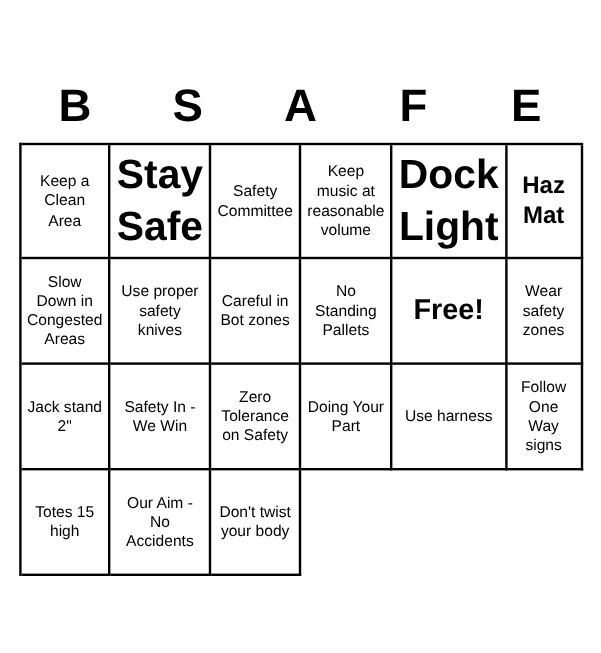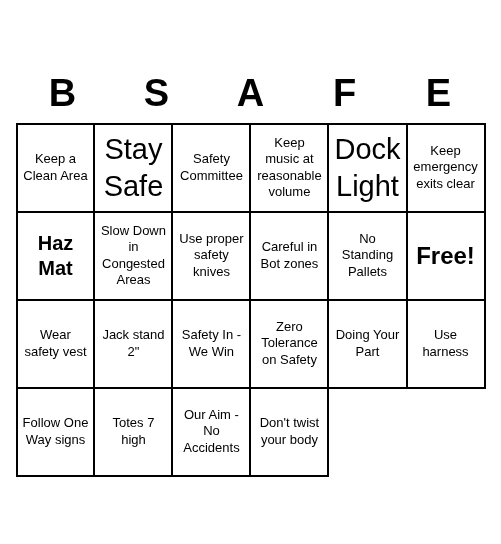--- a/index.html
+++ b/index.html
@@ -41,22 +41,22 @@
       display: flex;
       align-items: center;
       justify-content: center;
       text-align: center;
       padding: 4px 5px;
       font-size: 13px;
       line-height: 1.25;
       font-family: Arial, sans-serif;
     }
     .cell.large {
-      font-size: 29px;
-      font-weight: normal;
+      font-size: 34px;
+      font-weight: bold;
     }
     .cell.xlarge {
       font-size: 20px;
       font-weight: bold;
     }
     .cell.medium {
       font-size: 20px;
       font-weight: bold;
     }
     .cell.free {
@@ -74,31 +74,30 @@
     <div class="header-cell">A</div>
     <div class="header-cell">F</div>
     <div class="header-cell">E</div>
   </div>
   <div class="grid" id="bingo-grid">
   <div class="cell">Keep a Clean Area</div>
       <div class="cell large">Stay Safe</div>
       <div class="cell">Safety Committee</div>
       <div class="cell">Keep music at reasonable volume</div>
       <div class="cell large">Dock Light</div>
-      <div class="cell">Keep emergency exits clear</div>
       <div class="cell xlarge">Haz Mat</div>
       <div class="cell">Slow Down in Congested Areas</div>
       <div class="cell">Use proper safety knives</div>
       <div class="cell">Careful in Bot zones</div>
       <div class="cell">No Standing Pallets</div>
       <div class="cell free" style="font-size: 24px; font-weight: bold;">Free!</div>
-      <div class="cell">Wear safety vest</div>
+      <div class="cell">Wear safety zones</div>
       <div class="cell">Jack stand 2"</div>
       <div class="cell">Safety In - We Win</div>
       <div class="cell">Zero Tolerance on Safety</div>
       <div class="cell">Doing Your Part</div>
       <div class="cell">Use harness</div>
       <div class="cell">Follow One Way signs</div>
-      <div class="cell">Totes 7 high</div>
+      <div class="cell">Totes 15 high</div>
       <div class="cell">Our Aim - No Accidents</div>
       <div class="cell">Don't twist your body</div>
     </div>
 </div>
 
 </body></html>

